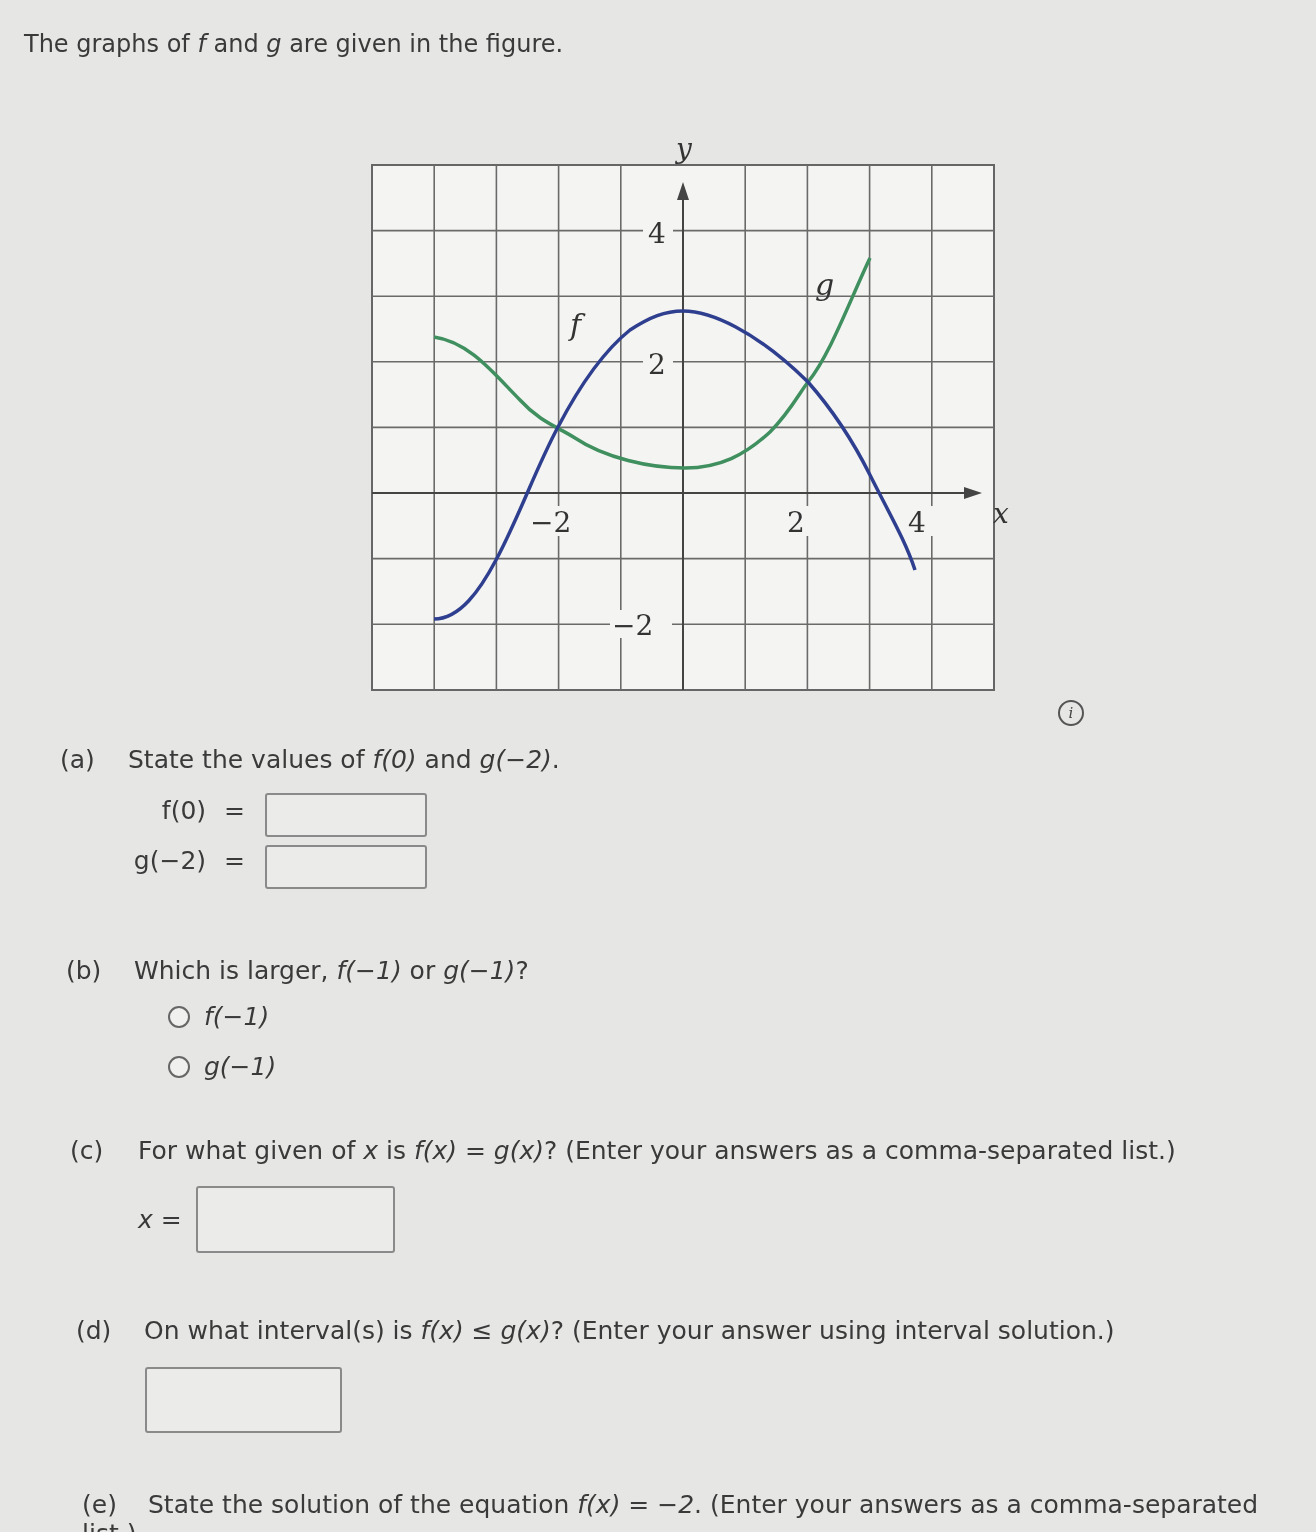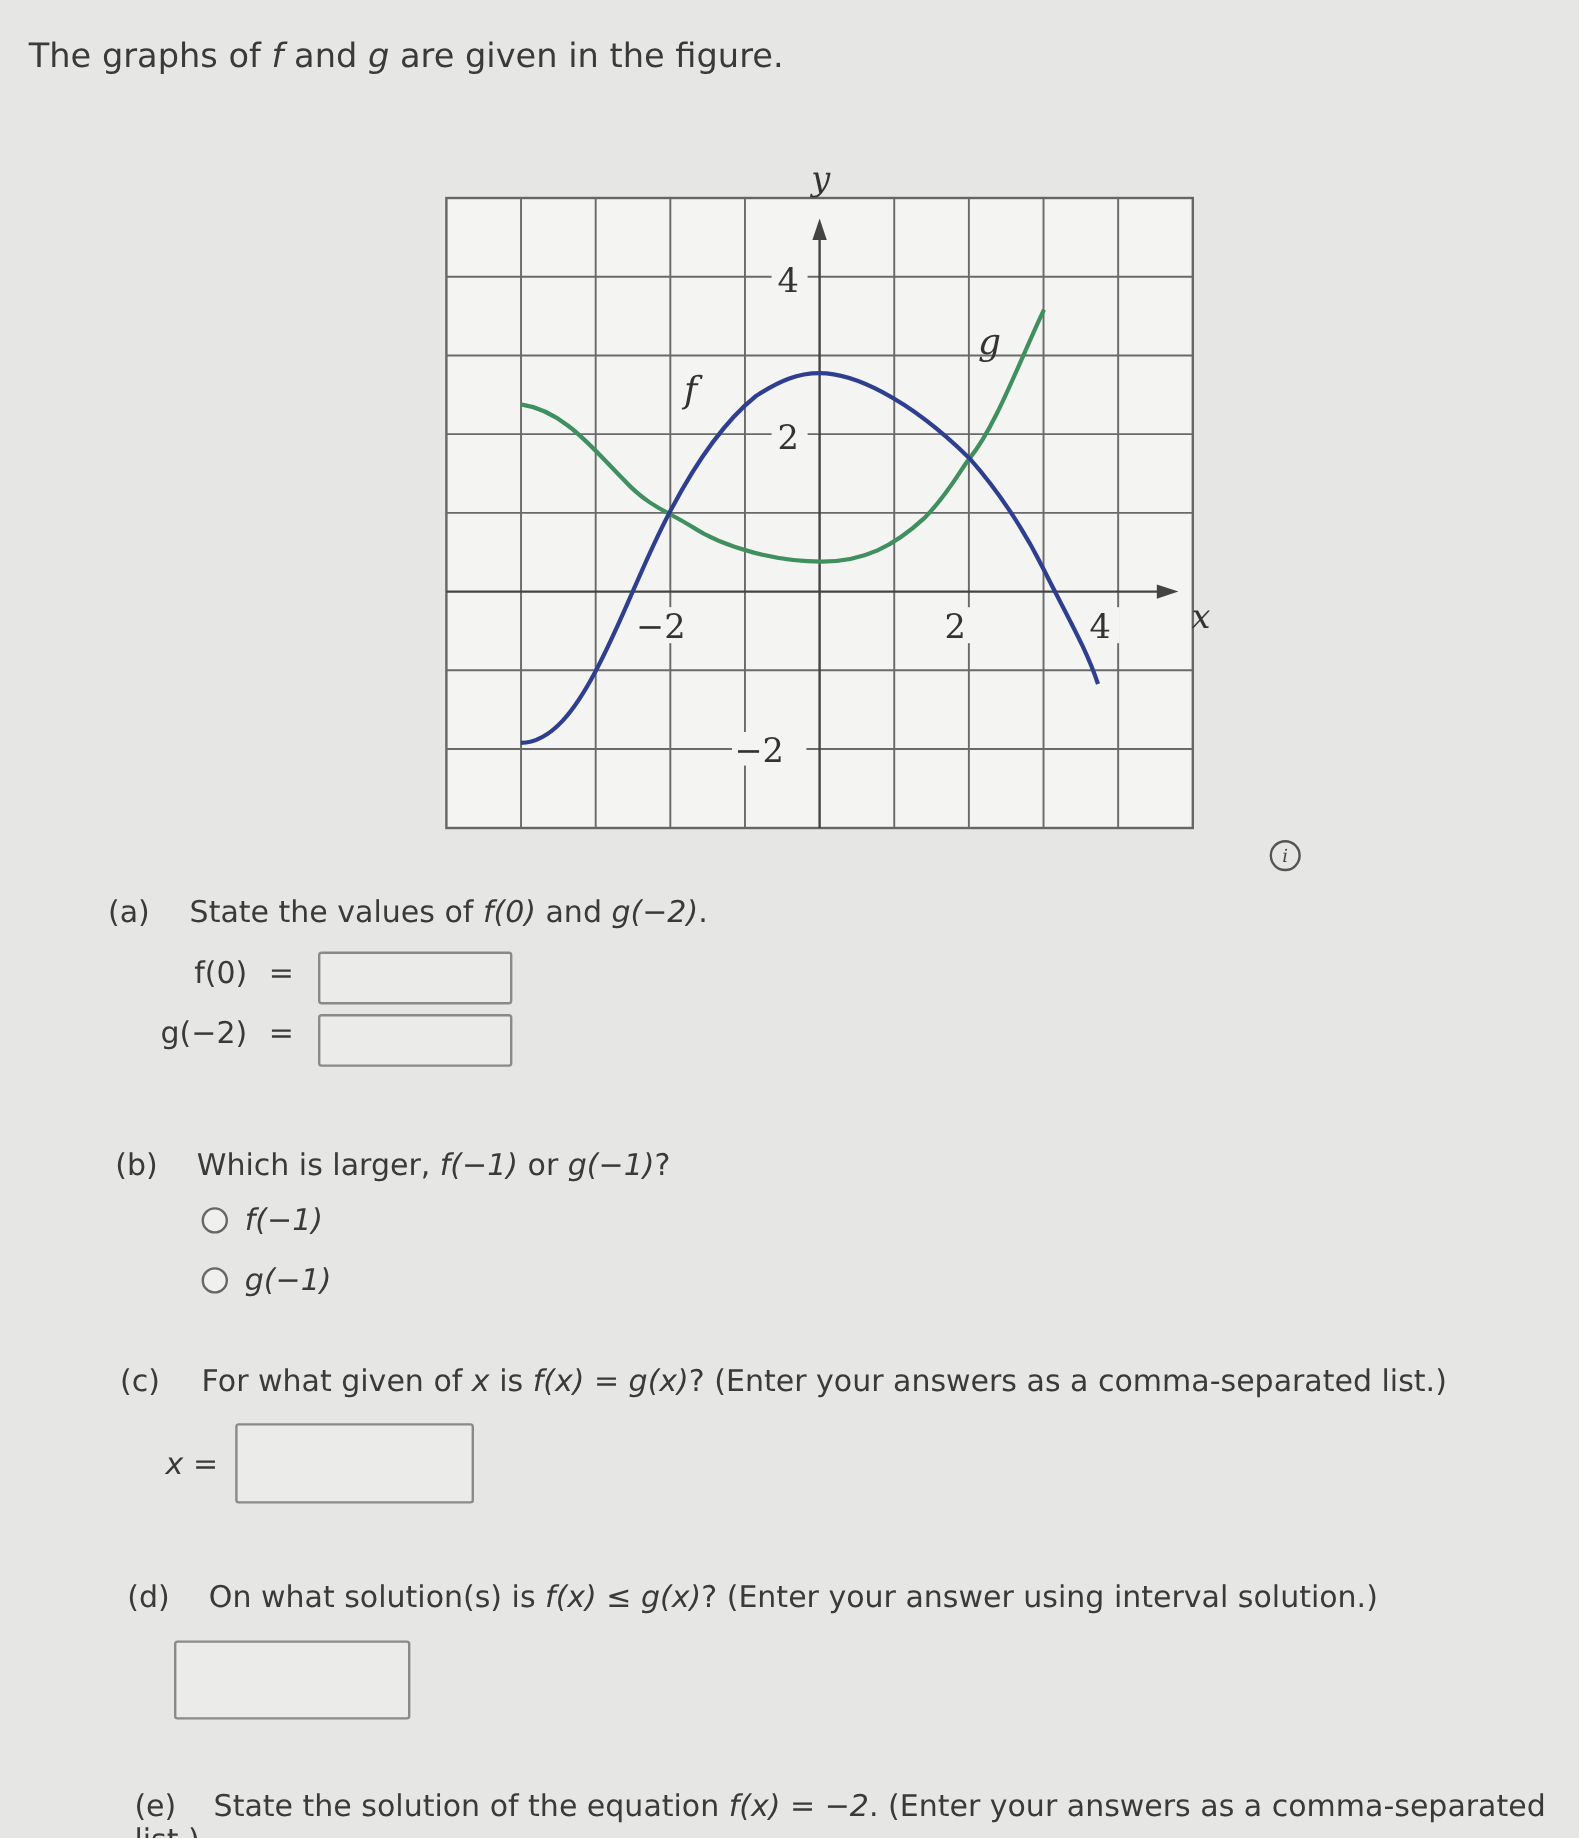--- a/index.html
+++ b/index.html
@@ -3,30 +3,30 @@
 <meta charset="utf-8">
 <style>
   html, body { margin:0; padding:0; }
   body {
     width:1316px; height:1532px; overflow:hidden;
     background:#e6e6e4;
     font-family:"DejaVu Sans", "Liberation Sans", sans-serif;
     color:#3a3a3a;
     position:relative;
   }
-  .intro { position:absolute; left:24px; top:30px; font-size:28px; }
+  .intro { position:absolute; left:24px; top:30px; font-size:24px; }
   .it { font-style:italic; }
   .figure { position:absolute; left:360px; top:130px; width:660px; height:570px; }
   .info-icon {
     position:absolute; left:1058px; top:700px; width:22px; height:22px;
     border:2px solid #555; border-radius:50%;
     font-family:"DejaVu Serif", serif; font-style:italic; font-size:15px;
     display:flex; align-items:center; justify-content:center; color:#444;
   }
-  .q { position:absolute; font-size:25px;margin-left:30px; }
+  .q { position:absolute; font-size:25px; }
   .eq-row { position:absolute; font-size:25px; display:flex; align-items:center; }
   .eq-label { text-align:right; display:inline-block; }
   .box {
     position:absolute; background:#ebebe9;
     border:2px solid #8a8a8a; border-radius:3px;
   }
   .radio-row { position:absolute; font-size:25px; display:flex; align-items:center; }
   .radio {
     width:18px; height:18px; border:2px solid #666; border-radius:50%;
     background:#f0f0ee; margin-right:14px; display:inline-block;
@@ -130,19 +130,19 @@
 
 <div class="q" style="left:70px; top:1136px;">
   <span style="display:inline-block;width:68px;">(c)</span><span>For what given of </span><span class="it">x</span><span> is </span><span class="it">f(x) = g(x)</span><span>? (Enter your answers as a comma-separated list.)</span>
 </div>
 <div class="eq-row" style="left:138px; top:1205px;">
   <span class="it">x =</span>
 </div>
 <div class="box" style="left:196px; top:1186px; width:195px; height:63px;"></div>
 
 <div class="q" style="left:76px; top:1316px;">
-  <span style="display:inline-block;width:68px;">(d)</span><span>On what solution(s) is </span><span class="it">f(x) ≤ g(x)</span><span>? (Enter your answer using interval solution.)</span>
+  <span style="display:inline-block;width:68px;">(d)</span><span>On what interval(s) is </span><span class="it">f(x) ≤ g(x)</span><span>? (Enter your answer using interval solution.)</span>
 </div>
 <div class="box" style="left:145px; top:1367px; width:193px; height:62px;"></div>
 
 <div class="q" style="left:82px; top:1490px;">
   <span style="display:inline-block;width:66px;">(e)</span><span>State the solution of the equation </span><span class="it">f(x) = −2</span><span>. (Enter your answers as a comma-separated list.)</span>
 </div>
 
 </body></html>

